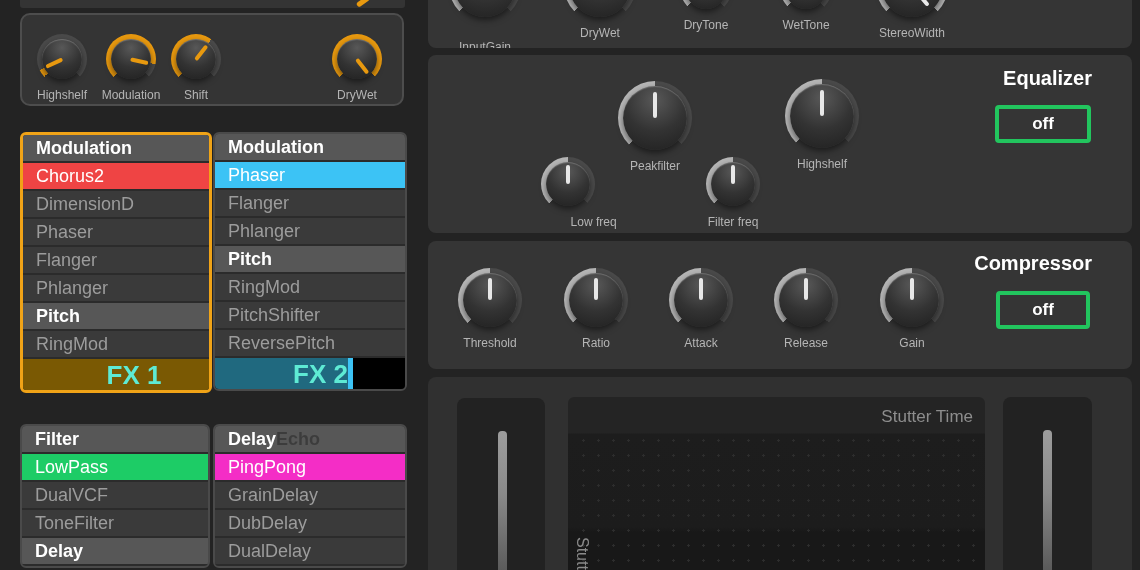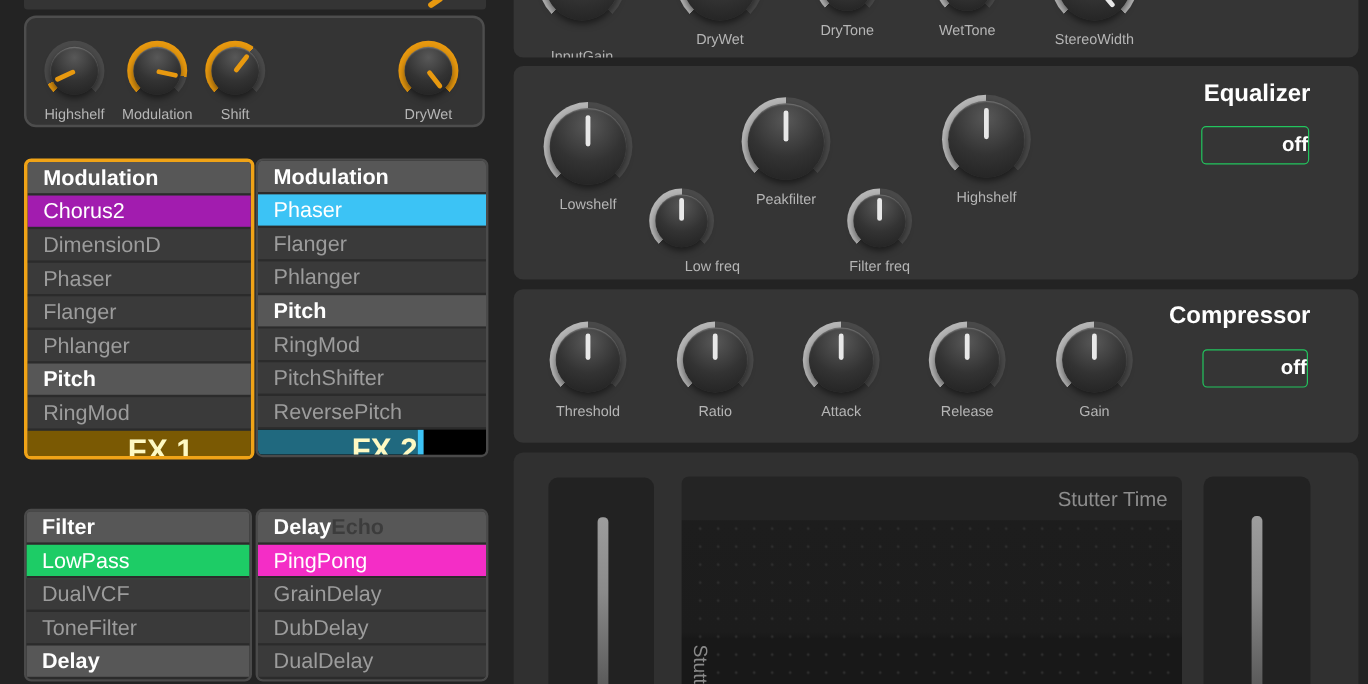--- a/index.html
+++ b/index.html
@@ -20,30 +20,30 @@
   .knob-label{position:absolute;left:-40%;right:-40%;text-align:center;font-size:12px;color:#b5b5b5;
      white-space:nowrap;}
 
   
   .fxlist{position:absolute;border-radius:6px;overflow:hidden;background:#2e2e2e;}
   .fxrow{height:26px;line-height:27px;padding-left:13px;font-size:18px;
      border-bottom:2px solid #2b2b2b;color:#9c9c9c;background:#3a3a3a;white-space:nowrap;overflow:hidden;}
   .fx-header{background:#575757;color:#ffffff;font-weight:bold;}
   .fx-selected{color:#ffffff;}
   .ghost{color:rgba(0,0,0,.30);font-weight:bold;}
-  .fxfooter{position:relative;height:21px;line-height:33px;font-size:26px;font-weight:bold;
-     color:#fef9c3;text-align:center;overflow:hidden;padding-left:36px;}
+  .fxfooter{position:relative;height:31px;line-height:33px;font-size:26px;font-weight:bold;
+     color:#5eead4;text-align:center;overflow:hidden;padding-left:36px;}
   .fxfooter .fill{position:absolute;top:0;bottom:0;left:0;}
   .fxfooter .handle{position:absolute;top:0;bottom:0;width:5px;}
   .fxfooter .flabel{position:absolute;top:0;bottom:0;left:0;text-align:right;padding-right:7px;}
 
   
   .sec-title{position:absolute;font-size:20px;font-weight:bold;color:#fff;}
-  .off-btn{position:absolute;height:30px;border:1px solid #22c55e;border-radius:4px;
-     background:transparent;color:#fff;font-weight:bold;font-size:17px;text-align:right;
+  .off-btn{position:absolute;height:30px;border:4px solid #22c55e;border-radius:4px;
+     background:transparent;color:#fff;font-weight:bold;font-size:17px;text-align:center;
      line-height:30px;font-family:"Liberation Sans",sans-serif;}
 
   
   .vslider{position:absolute;background:#222;border-radius:8px;overflow:hidden;}
   .vtrack{position:absolute;width:9px;border-radius:4px;
      background:linear-gradient(#9d9d9d, #8a8a8a 40%, #555 95%);}
   .pad{position:absolute;border-radius:6px;overflow:hidden;
      background:linear-gradient(#242424 0px,#242424 36px,#1d1d1d 37px,#1c1c1c 130px,#181818 135px,#181818 100%);}
   .pad-grid{position:absolute;left:8px;right:4px;top:36px;bottom:0;
      background-image:radial-gradient(circle,#2d2d2d 1.1px, transparent 1.4px);
@@ -93,21 +93,21 @@
           <div class="knob-ring" style="background: conic-gradient(from -135deg, rgb(232, 153, 15) 0deg, rgb(232, 153, 15) 270deg, rgb(74, 74, 74) 270deg, rgb(74, 74, 74) 270deg, transparent 270deg, transparent 360deg);"></div>
           <div class="knob-body"></div>
           <div class="knob-ptr" style="background: rgb(232, 153, 15); transform: rotate(142deg);"></div>
         </div>
         <div class="knob-label" style="top: 54px;">DryWet</div>
       </div>
   </div>
 
   <div class="fxlist" style="left:20px;top:132px;width:186px;border:3px solid #f0a317;">
       <div class="fxrow fx-header">Modulation</div>
-      <div class="fxrow fx-selected" style="background: #a21caf;">Chorus2</div>
+      <div class="fxrow fx-selected" style="background: #ef4444;">Chorus2</div>
       <div class="fxrow">DimensionD</div>
       <div class="fxrow">Phaser</div>
       <div class="fxrow">Flanger</div>
       <div class="fxrow">Phlanger</div>
       <div class="fxrow fx-header">Pitch</div>
       <div class="fxrow">RingMod</div>
       <div class="fxfooter" style="background: rgb(122, 89, 3);">FX 1</div>
     </div>
 
   <div class="fxlist" style="left:213px;top:132px;width:190px;border:2px solid #4a4a4a;">
@@ -175,28 +175,20 @@
         <div class="knob-face" style="width: 72px; height: 72px;">
           <div class="knob-ring" style="background: conic-gradient(from -135deg, rgb(182, 182, 182) 0deg, rgb(182, 182, 182) 270deg, rgb(74, 74, 74) 270deg, rgb(74, 74, 74) 270deg, transparent 270deg, transparent 360deg);"></div>
           <div class="knob-body"></div>
           <div class="knob-ptr" style="background: rgb(232, 232, 232); transform: rotate(140deg);"></div>
         </div>
         <div class="knob-label" style="top: 76px;">StereoWidth</div>
       </div>
   </div>
 
   <div class="panel rounded" style="left:428px;top:55px;width:704px;height:178px;">
-    <div class="knob" style="left: 25px; top: 30px; width: 74px; height: 94px;">
-        <div class="knob-face" style="width: 74px; height: 74px;">
-          <div class="knob-ring" style="background: conic-gradient(from -135deg, rgb(182, 182, 182) 0deg, rgb(182, 182, 182) 135deg, rgb(74, 74, 74) 135deg, rgb(74, 74, 74) 270deg, transparent 270deg, transparent 360deg);"></div>
-          <div class="knob-body"></div>
-          <div class="knob-ptr" style="background: rgb(232, 232, 232); transform: rotate(0deg);"></div>
-        </div>
-        <div class="knob-label" style="top: 78px;">Lowshelf</div>
-      </div>
     <div class="knob" style="left: 113px; top: 102px; width: 54px; height: 74px;">
         <div class="knob-face" style="width: 54px; height: 54px;">
           <div class="knob-ring" style="background: conic-gradient(from -135deg, rgb(182, 182, 182) 0deg, rgb(182, 182, 182) 135deg, rgb(74, 74, 74) 135deg, rgb(74, 74, 74) 270deg, transparent 270deg, transparent 360deg);"></div>
           <div class="knob-body"></div>
           <div class="knob-ptr" style="background: rgb(232, 232, 232); transform: rotate(0deg);"></div>
         </div>
         <div class="knob-label" style="top: 58px; text-align: right;">Low freq</div>
       </div>
     <div class="knob" style="left: 190px; top: 26px; width: 74px; height: 94px;">
         <div class="knob-face" style="width: 74px; height: 74px;">

